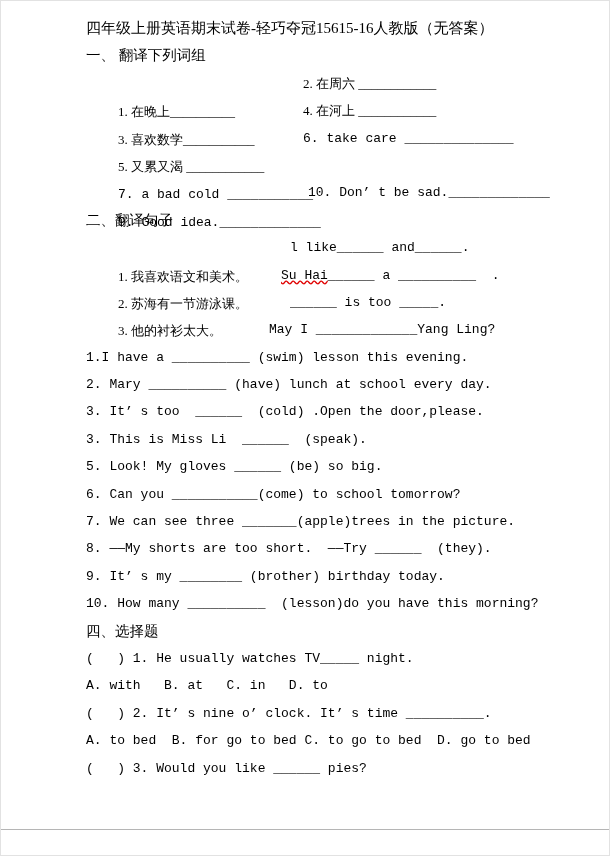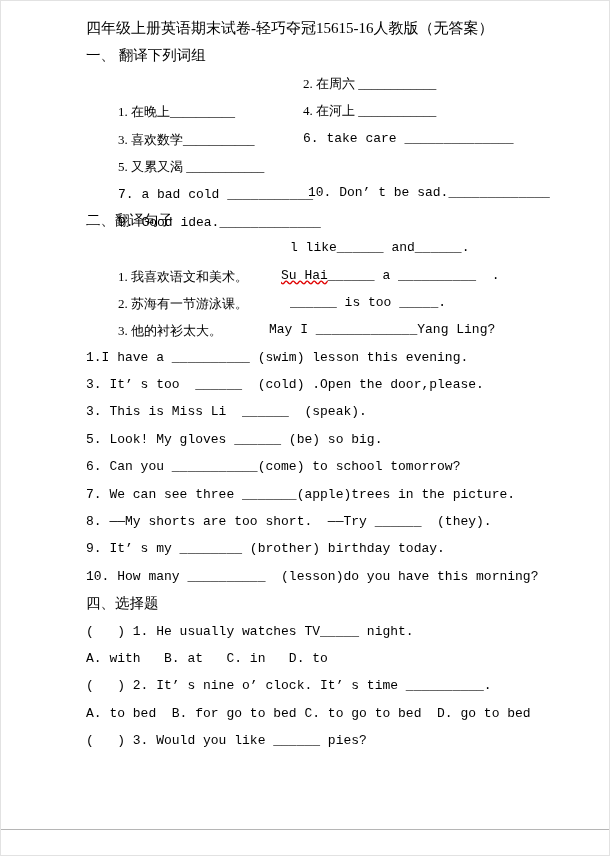--- a/index.html
+++ b/index.html
@@ -97,20 +97,21 @@
         <span class="cn">3. 他的衬衫太大。</span>
         <span class="col-r en">______ is too _____.</span>
       </div>
       <div class="row">
         <span class="col-r en" style="left:183px">May I _____________Yang Ling?</span>
       </div>
     </div>
 
     <div class="s3">
       <div class="row en">1.I have a __________ (swim) lesson this evening.</div>
+      <div class="row en">2. Mary __________ (have) lunch at school every day.</div>
       <div class="row en">3. It’ s too  ______  (cold) .Open the door,please.</div>
       <div class="row en">3. This is Miss Li  ______  (speak).</div>
       <div class="row en">5. Look! My gloves ______ (be) so big.</div>
       <div class="row en">6. Can you ___________(come) to school tomorrow?</div>
       <div class="row en">7. We can see three _______(apple)trees in the picture.</div>
       <div class="row en">8. ——My shorts are too short.  ——Try ______  (they).</div>
       <div class="row en">9. It’ s my ________ (brother) birthday today.</div>
       <div class="row en">10. How many __________  (lesson)do you have this morning?</div>
     </div>
 

